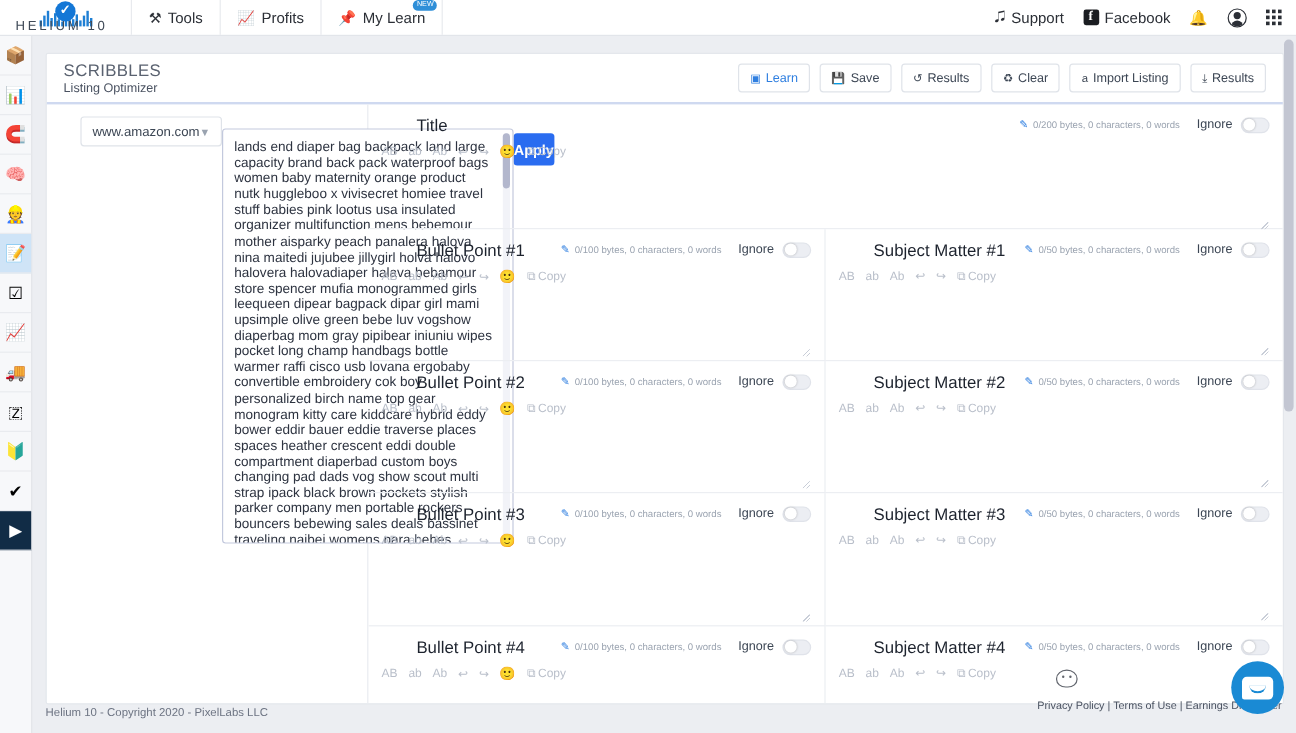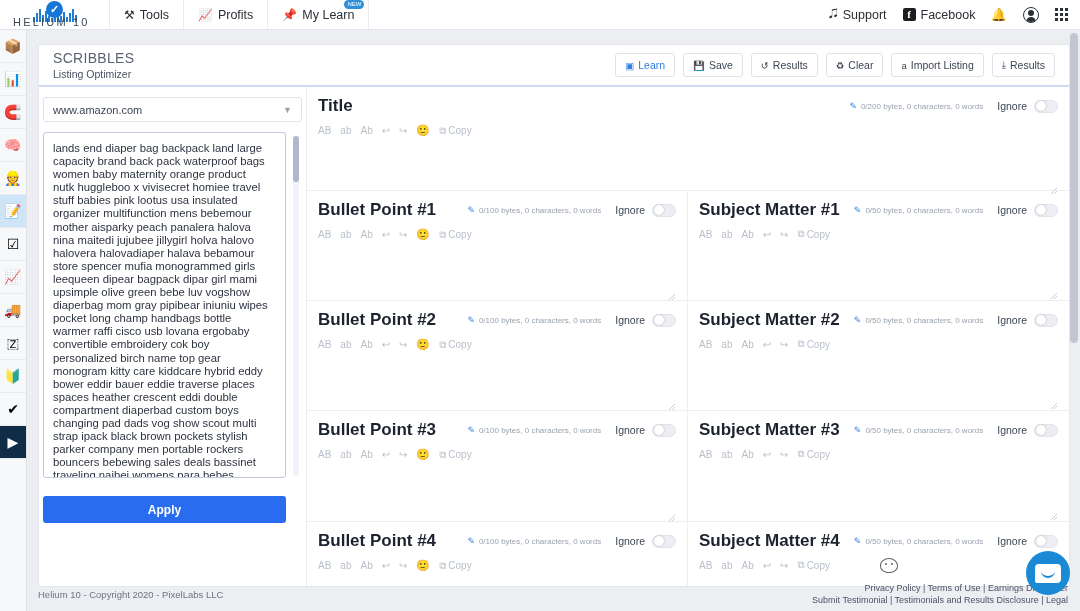--- a/index.html
+++ b/index.html
@@ -101,22 +101,22 @@
     font-size: 10.5px; color: #3c4654; padding: 5px 9px; cursor: pointer;
     display: flex; align-items: center; gap: 4px; white-space: nowrap;
   }
   .tbtn.learn { color: #2f7fe0; }
   .tbtn .bi { font-size: 9.5px; }
 
   .card-body { display: flex; height: 499px; }
 
   
   .leftpane {
-    width: 268px; border-right: 1px solid #e9ecf1; padding: 10px 4px;
-    display: flex; flex-direction: column;
+    width: 268px; border-right: 1px solid #e9ecf1; padding: 10px 28px;
+    display: flex; flex-direction: row;
   }
   .select-box {
     height: 25px; border: 1px solid #dfe3e9; border-radius: 3px;
     display: flex; align-items: center; padding: 0 9px;
     font-size: 11px; color: #3c4654; cursor: pointer; background: #fff;
   }
   .select-box .chev { margin-left: auto; color: #9aa3b0; font-size: 9px; }
   .kw-wrap { position: relative; margin-top: 10px; }
   .kw-area {
     width: 243px; height: 346px; border: 1px solid #c3c9dd; border-radius: 3px;
@@ -146,21 +146,21 @@
   .ed-scroll { padding: 0; }
   .field-row { display: flex; }
   .field {
     border-right: 1px solid #eceef2; border-bottom: 1px solid #eceef2;
     padding: 9px 11px 0 11px;
   }
   .field.full { width: 100%; border-right: none; }
   .field.half { width: 50%; }
   .field.half.last { border-right: none; }
   .fhead { display: flex; align-items: center; }
-  .flabel { font-size: 17px; font-weight: bold; color: #1d232e; }
+  .flabel { font-size: 14px; font-weight: normal; color: #1d232e; margin-left: 29px; }
   .fcount {
     margin-left: auto; display: flex; align-items: center; gap: 4px;
     font-size: 8px; color: #9aa3b0;
   }
   .pencil { color: #2f7fe0; font-size: 9px; }
   .ignore-lbl { font-size: 10.5px; color: #3c4654; margin-left: 14px; }
   .toggle {
     margin-left: 7px; width: 24px; height: 13px; border-radius: 7px;
     background: #eceef3; border: 1px solid #e0e3ea; position: relative; cursor: pointer;
   }
@@ -666,21 +666,20 @@
           </div>
 
         </div>
       </div>
     </div>
   </div>
 
   <div class="footer-left">Helium 10 - Copyright 2020 - PixelLabs LLC</div>
   <div class="footer-right">
     <div>Privacy Policy | Terms of Use | Earnings Disclaimer</div>
-    <div>Submit Testimonial | Testimonials and Results Disclosure | Legal</div>
   </div>
 
   <div class="pagescroll"></div>
   <div class="pagethumb"></div>
 
   <div class="watermark">
     <div class="wm-face"></div>
     <div class="wm-logo">
         <i></i>
       </div>

